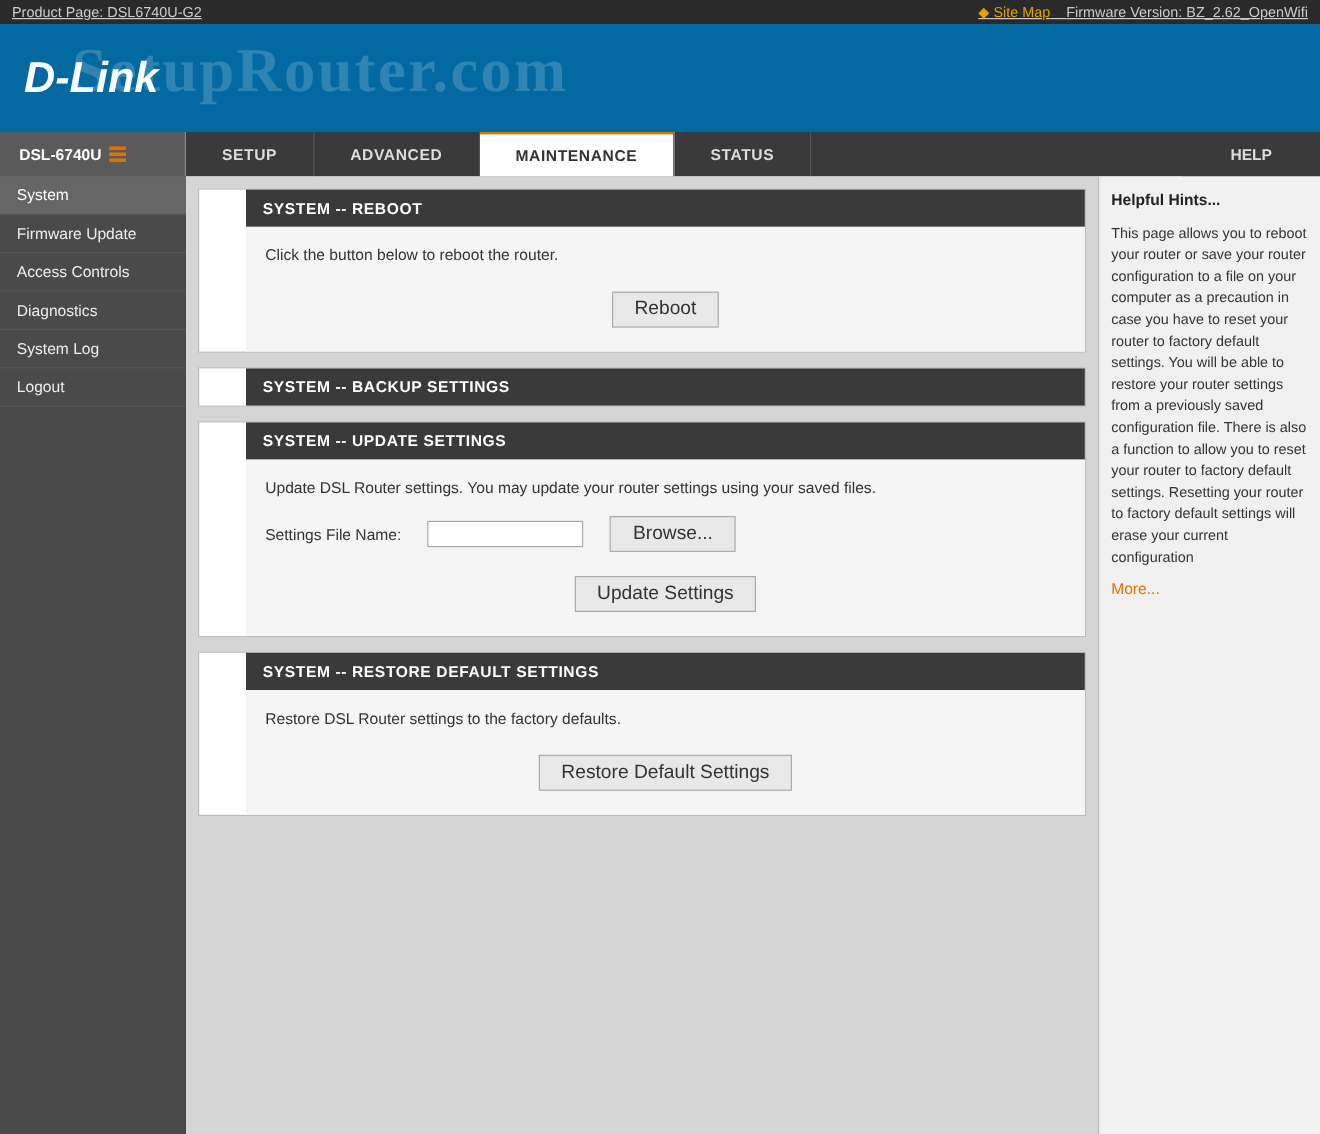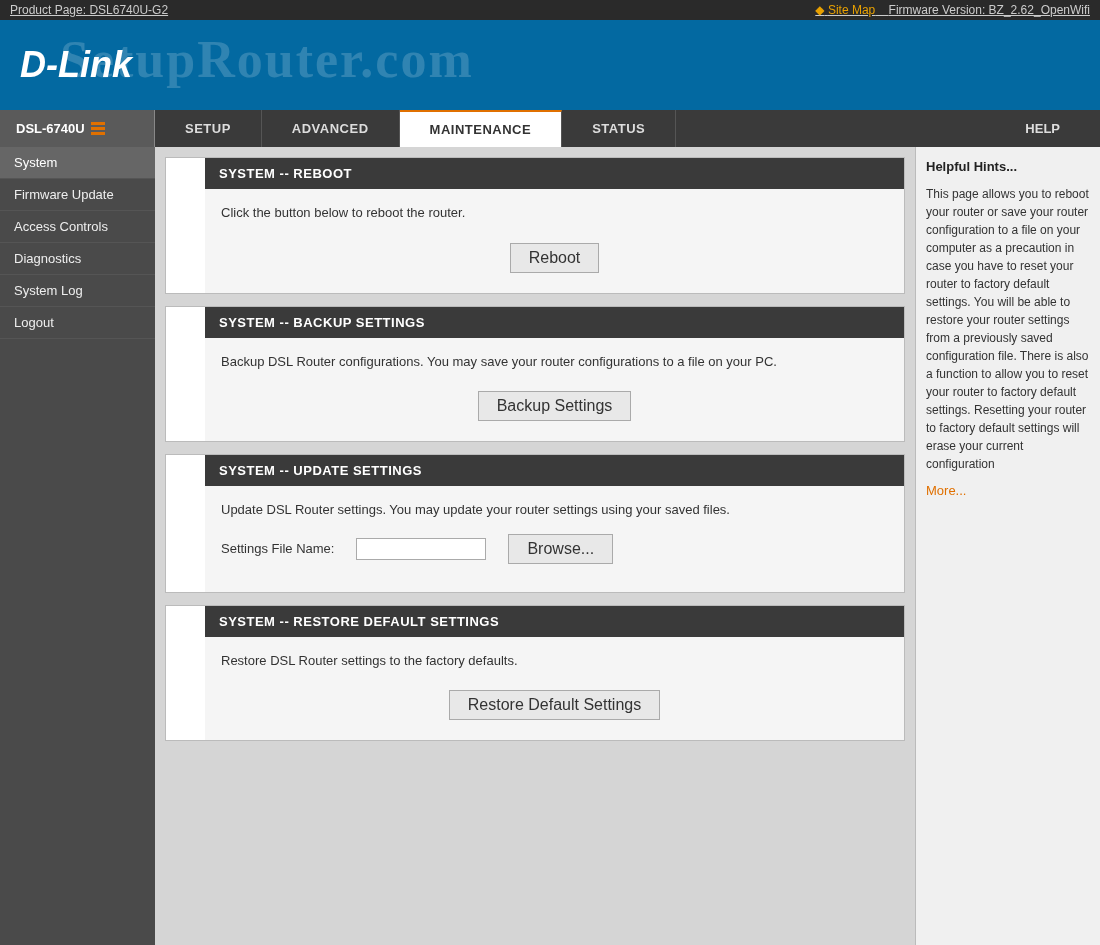--- a/index.html
+++ b/index.html
@@ -263,37 +263,34 @@
       <div class="section-body">
         <p>Click the button below to reboot the router.</p>
         <div class="btn-center">
           <button class="btn">Reboot</button>
         </div>
       </div>
     </div>
 
     <div class="section">
       <div class="section-header">SYSTEM -- BACKUP SETTINGS</div>
-      <div class="section-body">
-        <p>Backup DSL Router configurations. You may save your router configurations to a file on your PC.</p>
-        <div class="btn-center">
-          <button class="btn">Backup Settings</button>
-        </div>
-      </div>
     </div>
 
     <div class="section">
       <div class="section-header">SYSTEM -- UPDATE SETTINGS</div>
       <div class="section-body">
         <p>Update DSL Router settings. You may update your router settings using your saved files.</p>
         <div class="file-row">
           <label>Settings File Name:</label>
           <input type="text" class="file-input" value="" style="">
           <button class="btn">Browse...</button>
         </div>
+        <div class="btn-center">
+          <button class="btn">Update Settings</button>
+        </div>
       </div>
     </div>
 
     <div class="section">
       <div class="section-header">SYSTEM -- RESTORE DEFAULT SETTINGS</div>
       <div class="section-body">
         <p>Restore DSL Router settings to the factory defaults.</p>
         <div class="btn-center">
           <button class="btn">Restore Default Settings</button>
         </div>

